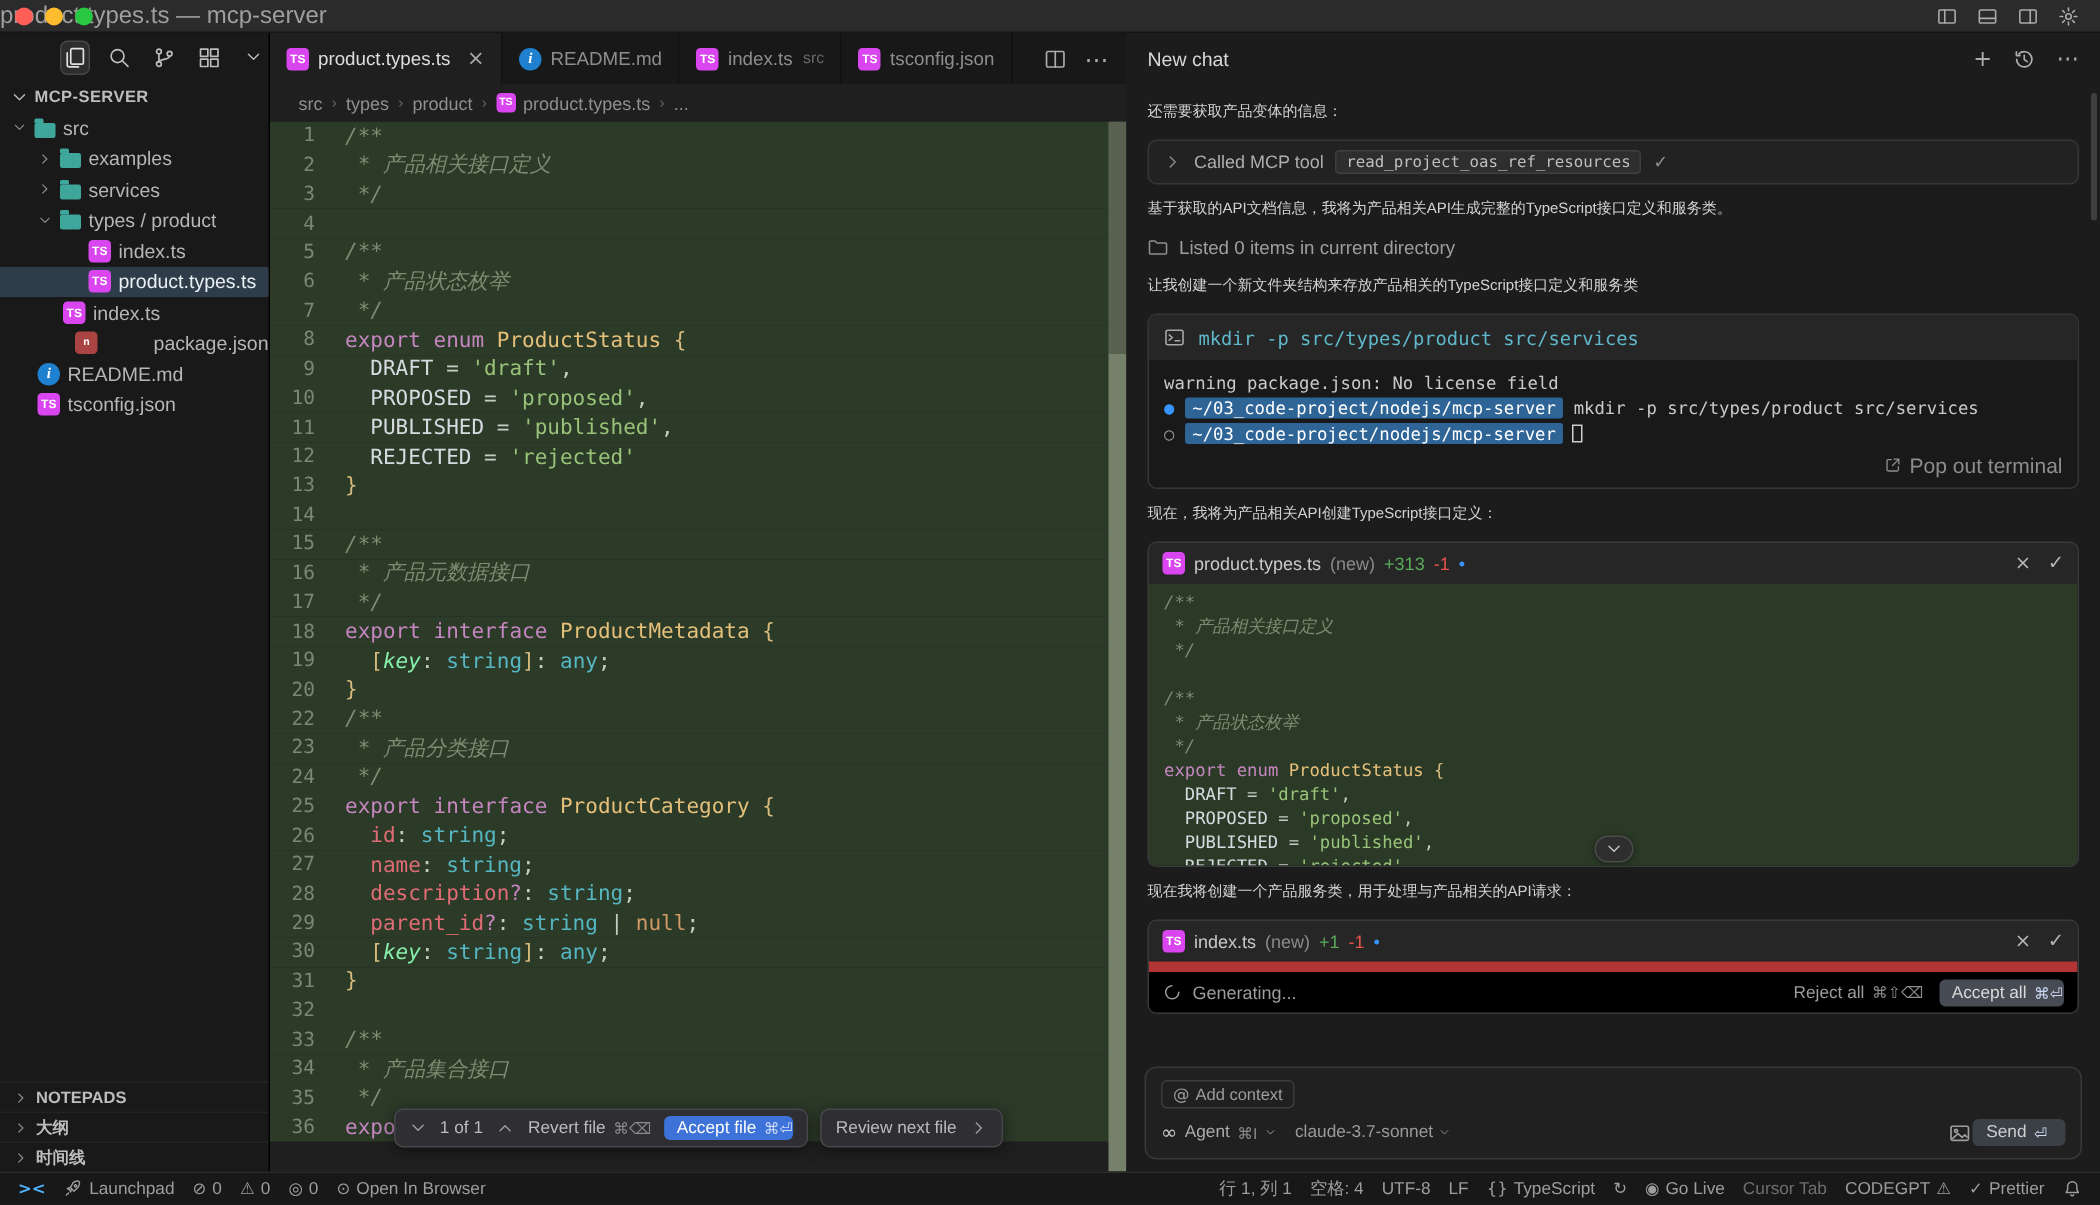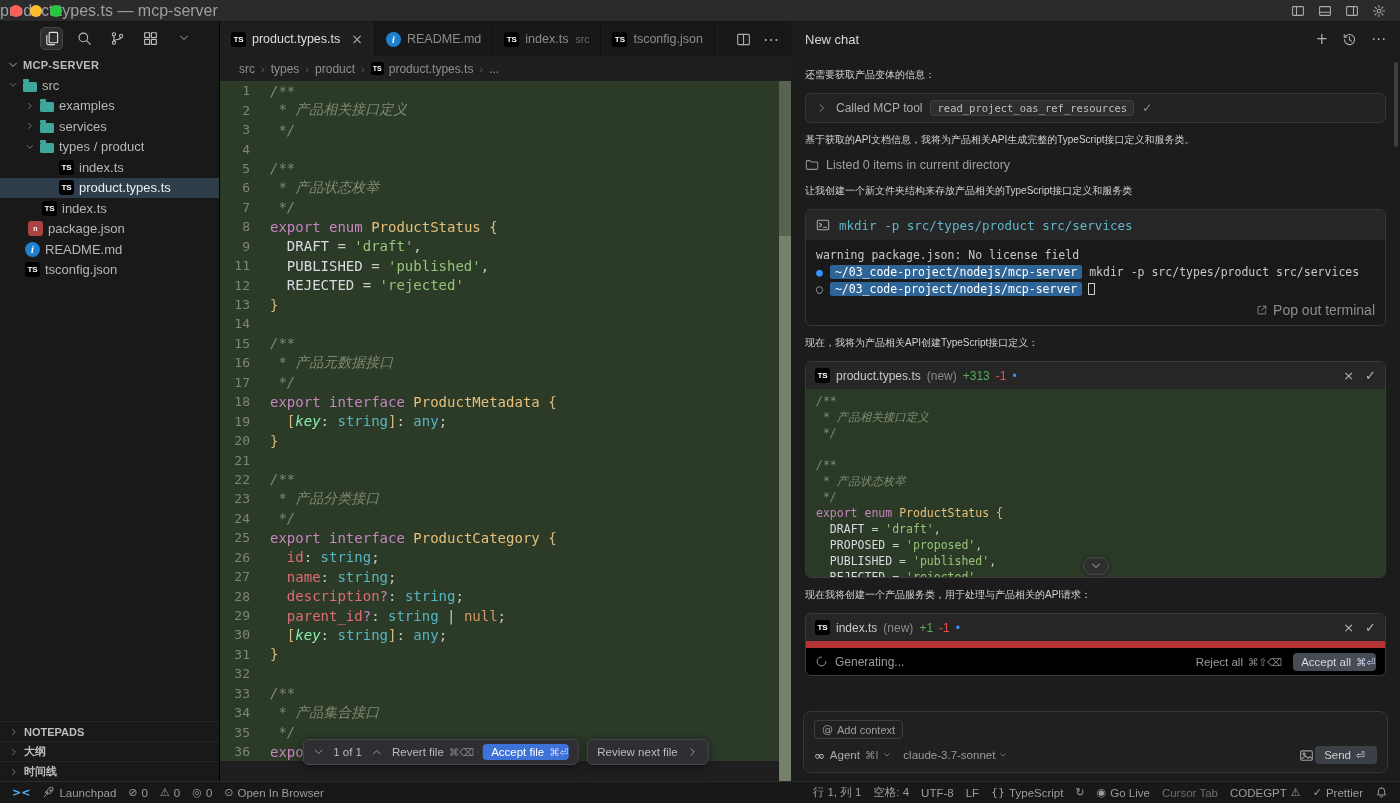--- a/index.html
+++ b/index.html
@@ -7,34 +7,34 @@
 
 .titlebar{height:22px;background:#2b2b2b;display:flex;align-items:center;position:relative;border-bottom:1px solid #151515}
 .lights{display:flex;gap:8px;margin-left:10px;z-index:2}
 .light{width:12px;height:12px;border-radius:50%;display:inline-block}
 .title-text{position:absolute;left:0;right:0;text-align:left;font-size:16px;color:#9f9f9f}
 .tb-icons{margin-left:auto;display:flex;gap:13px;margin-right:14px;color:#ababab;z-index:2;align-items:center}
 .tb-btn{display:inline-flex;align-items:center}
 
 .main{display:flex;height:759px}
 
-.sidebar{width:220px;background:#191919;border-right:1px solid #000;display:flex;flex-direction:column}
+.sidebar{width:180px;background:#191919;border-right:1px solid #000;display:flex;flex-direction:column}
 .act-row{height:32px;display:flex;align-items:center;padding-left:40px;gap:10px;color:#bdbdbd}
 .act-btn{width:23px;height:23px;display:inline-flex;align-items:center;justify-content:center;border-radius:5px;border:1px solid transparent;cursor:pointer}
 .act-btn.active{background:#2d2d2d;border-color:#474747;color:#e2e2e2}
 .side-header{height:21px;display:flex;align-items:center;gap:4px;padding-left:7px;font-size:11px;font-weight:bold;color:#bdbdbd;letter-spacing:.3px;cursor:pointer}
 #file-tree{font-size:13px;color:#b6b6b6}
 .tree-row{height:20.5px;display:flex;align-items:center;gap:5px;cursor:pointer;white-space:nowrap}
 .tree-row.selected{background:#2e3d49;color:#e9eff3}
 .tree-row .ic{color:#8f8f8f}
 .chev-spacer{width:12px;flex:none;display:inline-block}
 .tiny svg{width:10px;height:10px}
 .tree-label{overflow:hidden;text-overflow:ellipsis}
 .badge{width:15px;height:15px;border-radius:3px;display:inline-flex;align-items:center;justify-content:center;font-size:8px;font-weight:bold;flex:none;font-family:"Liberation Sans",sans-serif}
-.badge-ts{background:#000000;color:#fff}
+.badge-ts{background:#d946ef;color:#fff}
 .badge-info{background:#1f80d0;color:#fff;border-radius:50%;font-family:"Liberation Serif",serif;font-style:italic;font-size:10px}
 .badge-npm{background:#a94442;color:#fff;font-size:7px}
 .cfolder{width:14px;height:10px;background:#3fa69b;border-radius:1.5px;position:relative;flex:none;margin-top:3px}
 .cfolder::before{content:"";position:absolute;top:-3px;left:0;width:6px;height:3px;background:#3fa69b;border-radius:1px 1px 0 0}
 .side-bottom{margin-top:auto}
 .side-sec{height:20px;display:flex;align-items:center;gap:5px;padding-left:9px;font-size:11px;font-weight:bold;color:#bdbdbd;border-top:1px solid #232323;cursor:pointer}
 .side-sec .ic{color:#8f8f8f}
 
 .editor-col{width:571px;flex:none;display:flex;flex-direction:column;background:#1f1f1f}
 .tabbar{height:34px;background:#181818;display:flex;align-items:stretch}
@@ -293,21 +293,21 @@
         <div class="tree-row selected" data-name="tree-item-product.types.ts" style="padding-left: 42px;">
           <span class="chev-spacer"></span>
           <span class="badge badge-ts" data-name="typescript-file-icon">TS</span>
           <span class="tree-label">product.types.ts</span>
         </div>
         <div class="tree-row" data-name="tree-item-index.ts" style="padding-left: 25px;">
           <span class="chev-spacer"></span>
           <span class="badge badge-ts" data-name="typescript-file-icon">TS</span>
           <span class="tree-label">index.ts</span>
         </div>
-        <div class="tree-row" data-name="tree-item-package.json" style="padding-left: 11px;">
+        <div class="tree-row" data-name="tree-item-package.json" style="padding-left: 1px; justify-content: space-between;">
           <span class="chev-spacer"></span>
           <span class="badge badge-npm" data-name="package-json-icon">n</span>
           <span class="tree-label">package.json</span>
         </div>
         <div class="tree-row" data-name="tree-item-readme.md" style="padding-left: 8px;">
           <span class="chev-spacer"></span>
           <span class="badge badge-info" data-name="readme-info-icon">i</span>
           <span class="tree-label">README.md</span>
         </div>
         <div class="tree-row" data-name="tree-item-tsconfig.json" style="padding-left: 8px;">
@@ -434,20 +434,24 @@
           </div>
           <div class="cl" data-name="code-line">
             <span class="ln" data-name="line-number">8</span>
             <span class="ct"><span class="tk kw">export</span><span class="tk"> </span><span class="tk kw">enum</span><span class="tk"> </span><span class="tk ty">ProductStatus</span><span class="tk"> </span><span class="tk br">{</span></span>
           </div>
           <div class="cl" data-name="code-line">
             <span class="ln" data-name="line-number">9</span>
             <span class="ct"><span class="tk">  </span><span class="tk en">DRAFT</span><span class="tk"> = </span><span class="tk st">'draft'</span><span class="tk">,</span></span>
           </div>
           <div class="cl" data-name="code-line">
+            <span class="ln" data-name="line-number">10</span>
+            <span class="ct"><span class="tk">  </span><span class="tk en">PROPOSED</span><span class="tk"> = </span><span class="tk st">'proposed'</span><span class="tk">,</span></span>
+          </div>
+          <div class="cl" data-name="code-line">
             <span class="ln" data-name="line-number">11</span>
             <span class="ct"><span class="tk">  </span><span class="tk en">PUBLISHED</span><span class="tk"> = </span><span class="tk st">'published'</span><span class="tk">,</span></span>
           </div>
           <div class="cl" data-name="code-line">
             <span class="ln" data-name="line-number">12</span>
             <span class="ct"><span class="tk">  </span><span class="tk en">REJECTED</span><span class="tk"> = </span><span class="tk st">'rejected'</span></span>
           </div>
           <div class="cl" data-name="code-line">
             <span class="ln" data-name="line-number">13</span>
             <span class="ct"><span class="tk br">}</span></span>
@@ -472,24 +476,20 @@
             <span class="ln" data-name="line-number">18</span>
             <span class="ct"><span class="tk kw">export</span><span class="tk"> </span><span class="tk kw">interface</span><span class="tk"> </span><span class="tk ty">ProductMetadata</span><span class="tk"> </span><span class="tk br">{</span></span>
           </div>
           <div class="cl" data-name="code-line">
             <span class="ln" data-name="line-number">19</span>
             <span class="ct"><span class="tk">  </span><span class="tk br">[</span><span class="tk ky">key</span><span class="tk">: </span><span class="tk bi">string</span><span class="tk br">]</span><span class="tk">: </span><span class="tk bi">any</span><span class="tk">;</span></span>
           </div>
           <div class="cl" data-name="code-line">
             <span class="ln" data-name="line-number">20</span>
             <span class="ct"><span class="tk br">}</span></span>
-          </div>
-          <div class="cl" data-name="code-line">
-            <span class="ln" data-name="line-number">21</span>
-            <span class="ct"></span>
           </div>
           <div class="cl" data-name="code-line">
             <span class="ln" data-name="line-number">22</span>
             <span class="ct"><span class="tk cm">/**</span></span>
           </div>
           <div class="cl" data-name="code-line">
             <span class="ln" data-name="line-number">23</span>
             <span class="ct"><span class="tk cm"> * 产品分类接口</span></span>
           </div>
           <div class="cl" data-name="code-line">

